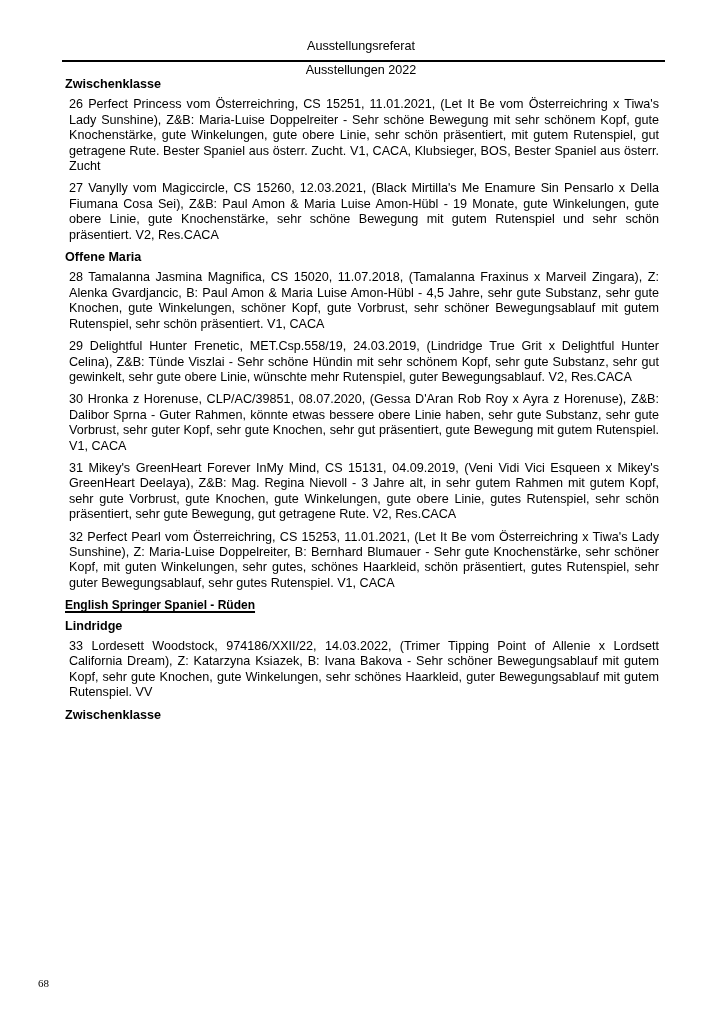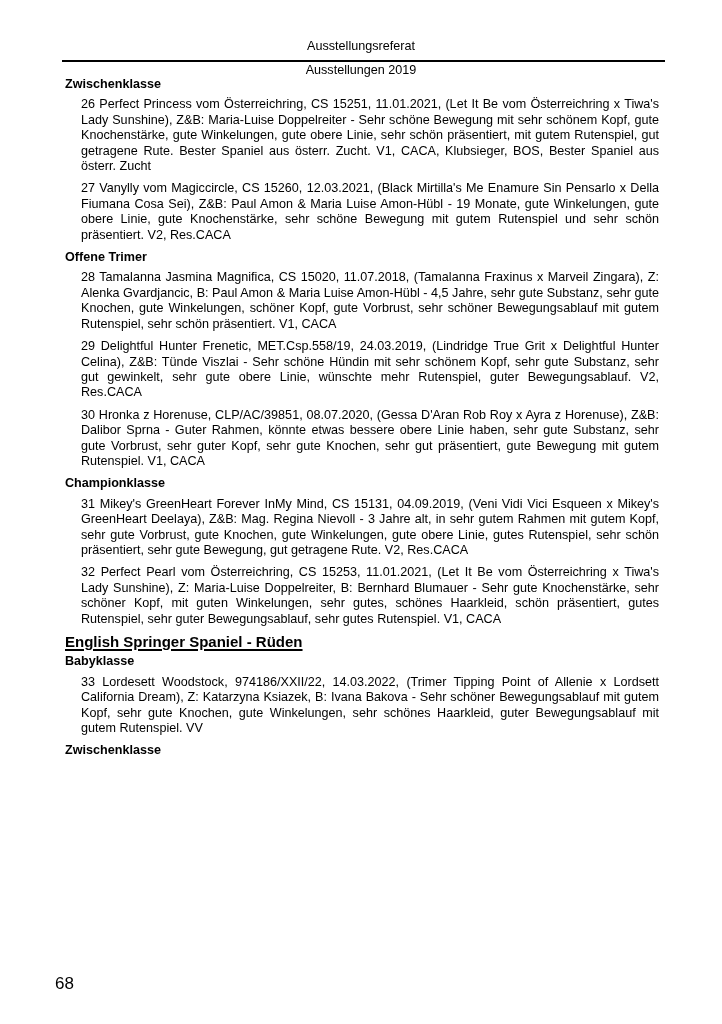--- a/index.html
+++ b/index.html
@@ -49,76 +49,76 @@
     width: 594px;
     font-size: 12.6px;
     line-height: 15.4px;
   }
   .class-heading {
     font-size: 12.6px;
     font-weight: bold;
     margin: 3px 0 5px 0;
   }
   .breed-heading {
-    font-size: 15px;
+    font-size: 12px;
     font-weight: bold;
     text-decoration: underline;
     text-decoration-thickness: 1.5px;
     text-underline-offset: 2px;
     margin: 4px 0 5px 0;
   }
   .entry {
     text-align: justify;
-    margin: 0 0 7px 16px;
+    margin: 0 0 7px 4px;
   }
   .page-number {
     position: absolute;
     top: 976px;
-    left: 55px;
-    font-size: 17px;
+    left: 38px;
+    font-size: 11px;
     line-height: 15.4px;
+    font-family: Liberation Serif, serif;
   }
 </style>
 </head>
 <body>
 
 <div class="page">
 
   <div class="header-title">Ausstellungsreferat</div>
 
   <div class="header-rule"></div>
 
-  <div class="header-subtitle">Ausstellungen 2019</div>
+  <div class="header-subtitle">Ausstellungen 2022</div>
 
   <div class="content">
 
     <h3 class="class-heading">Zwischenklasse</h3>
 
     <p class="entry">26 Perfect Princess vom Österreichring, CS 15251, 11.01.2021, (Let It Be vom Österreichring x Tiwa's Lady Sunshine), Z&amp;B: Maria-Luise Doppelreiter - Sehr schöne Bewegung mit sehr schönem Kopf, gute Knochenstärke, gute Winkelungen, gute obere Linie, sehr schön präsentiert, mit gutem Rutenspiel, gut getragene Rute. Bester Spaniel aus österr. Zucht. V1, CACA, Klubsieger, BOS, Bester Spaniel aus österr. Zucht</p>
 
     <p class="entry">27 Vanylly vom Magiccircle, CS 15260, 12.03.2021, (Black Mirtilla's Me Enamure Sin Pensarlo x Della Fiumana Cosa Sei), Z&amp;B: Paul Amon &amp; Maria Luise Amon-Hübl - 19 Monate, gute Winkelungen, gute obere Linie, gute Knochenstärke, sehr schöne Bewegung mit gutem Rutenspiel und sehr schön präsentiert. V2, Res.CACA</p>
 
-    <h3 class="class-heading">Offene Trimer</h3>
+    <h3 class="class-heading">Offene Maria</h3>
 
     <p class="entry">28 Tamalanna Jasmina Magnifica, CS 15020, 11.07.2018, (Tamalanna Fraxinus x Marveil Zingara), Z: Alenka Gvardjancic, B: Paul Amon &amp; Maria Luise Amon-Hübl - 4,5 Jahre, sehr gute Substanz, sehr gute Knochen, gute Winkelungen, schöner Kopf, gute Vorbrust, sehr schöner Bewegungsablauf mit gutem Rutenspiel, sehr schön präsentiert. V1, CACA</p>
 
     <p class="entry">29 Delightful Hunter Frenetic, MET.Csp.558/19, 24.03.2019, (Lindridge True Grit x Delightful Hunter Celina), Z&amp;B: Tünde Viszlai - Sehr schöne Hündin mit sehr schönem Kopf, sehr gute Substanz, sehr gut gewinkelt, sehr gute obere Linie, wünschte mehr Rutenspiel, guter Bewegungsablauf. V2, Res.CACA</p>
 
 
     <p class="entry">30 Hronka z Horenuse, CLP/AC/39851, 08.07.2020, (Gessa D'Aran Rob Roy x Ayra z Horenuse), Z&amp;B: Dalibor Sprna - Guter Rahmen, könnte etwas bessere obere Linie haben, sehr gute Substanz, sehr gute Vorbrust, sehr guter Kopf, sehr gute Knochen, sehr gut präsentiert, gute Bewegung mit gutem Rutenspiel. V1, CACA</p>
 
-    <h3 class="class-heading">Championklasse</h3>
 
     <p class="entry">31 Mikey's GreenHeart Forever InMy Mind, CS 15131, 04.09.2019, (Veni Vidi Vici Esqueen x Mikey's GreenHeart Deelaya), Z&amp;B: Mag. Regina Nievoll - 3 Jahre alt, in sehr gutem Rahmen mit gutem Kopf, sehr gute Vorbrust, gute Knochen, gute Winkelungen, gute obere Linie, gutes Rutenspiel, sehr schön präsentiert, sehr gute Bewegung, gut getragene Rute. V2, Res.CACA</p>
 
     <p class="entry">32 Perfect Pearl vom Österreichring, CS 15253, 11.01.2021, (Let It Be vom Österreichring x Tiwa's Lady Sunshine), Z: Maria-Luise Doppelreiter, B: Bernhard Blumauer - Sehr gute Knochenstärke, sehr schöner Kopf, mit guten Winkelungen, sehr gutes, schönes Haarkleid, schön präsentiert, gutes Rutenspiel, sehr guter Bewegungsablauf, sehr gutes Rutenspiel. V1, CACA</p>
 
     <h2 class="breed-heading">English Springer Spaniel - Rüden</h2>
 
-    <h3 class="class-heading">Babyklasse</h3>
+    <h3 class="class-heading">Lindridge</h3>
 
     <p class="entry">33 Lordesett Woodstock, 974186/XXII/22, 14.03.2022, (Trimer Tipping Point of Allenie x Lordsett California Dream), Z: Katarzyna Ksiazek, B: Ivana Bakova - Sehr schöner Bewegungsablauf mit gutem Kopf, sehr gute Knochen, gute Winkelungen, sehr schönes Haarkleid, guter Bewegungsablauf mit gutem Rutenspiel. VV</p>
 
     <h3 class="class-heading">Zwischenklasse</h3>
 
 
   </div>
 
   <div class="page-number">68</div>
 

